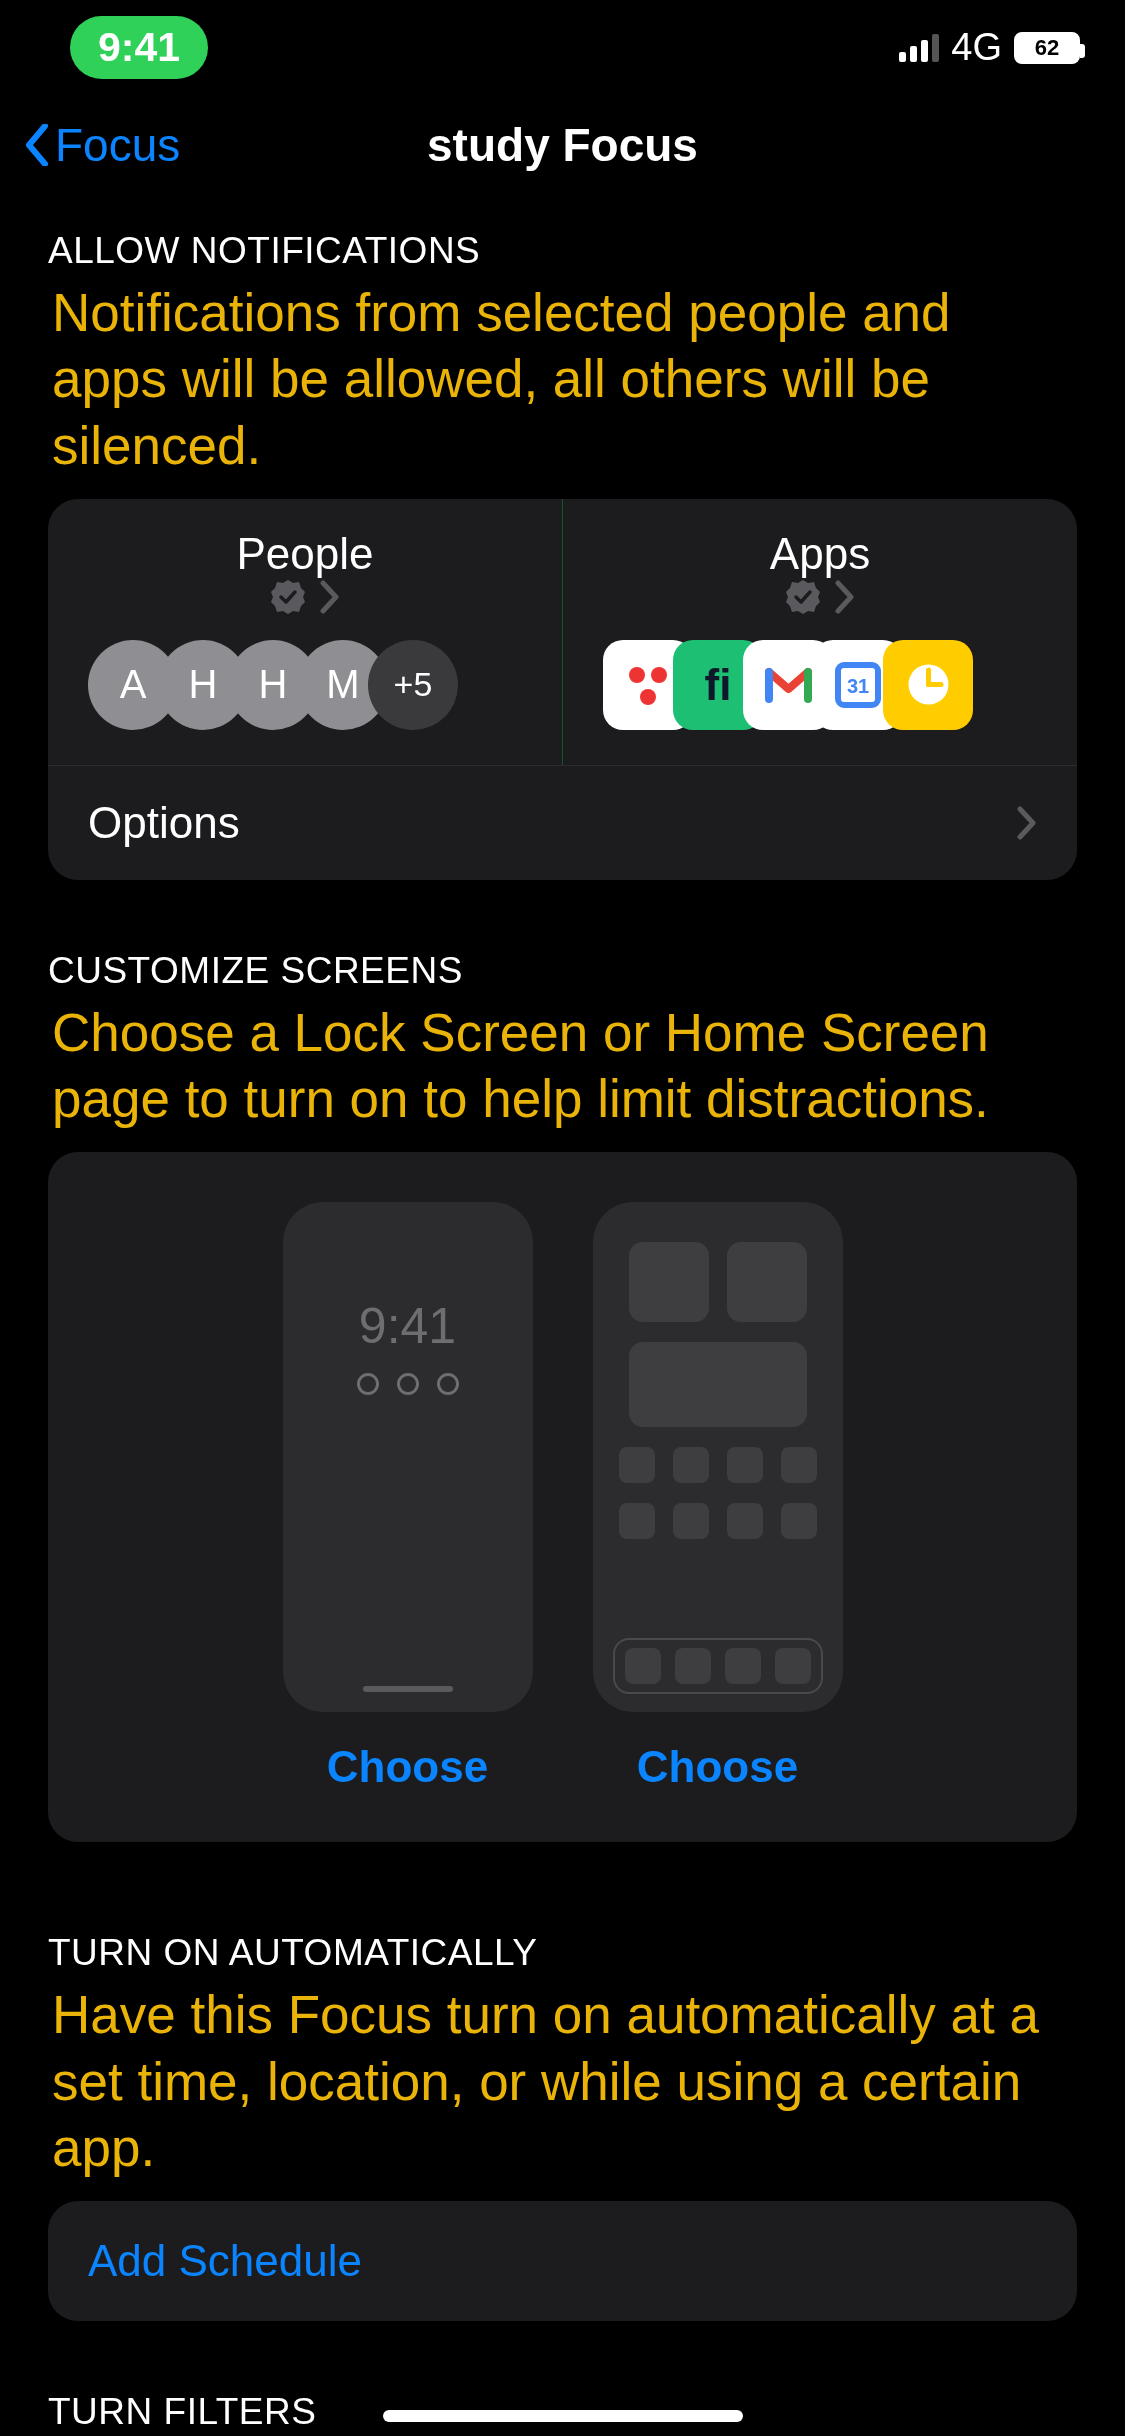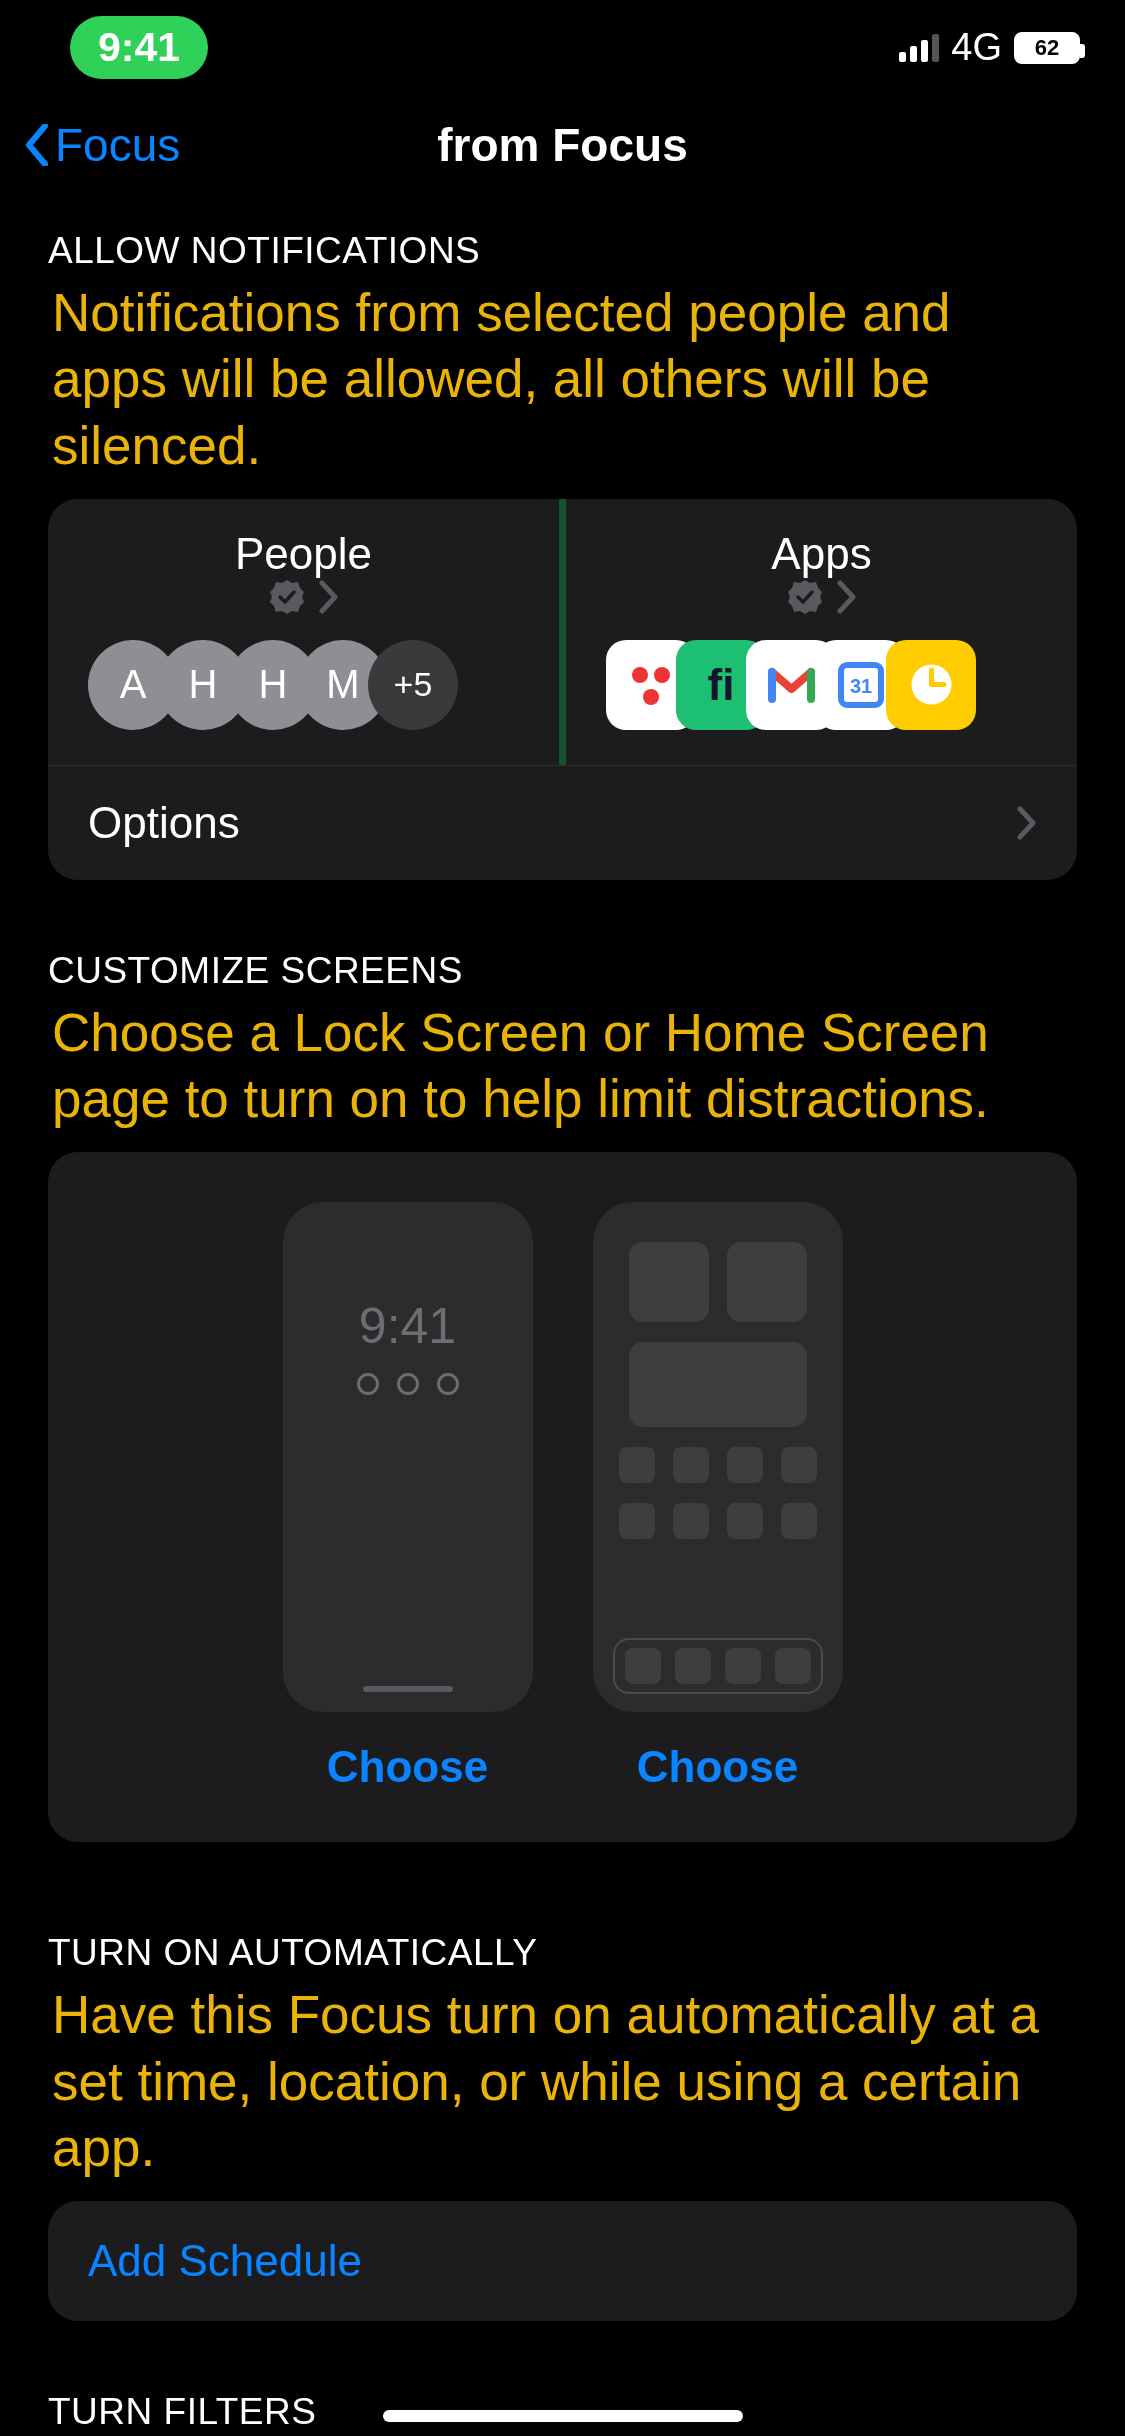--- a/index.html
+++ b/index.html
@@ -79,21 +79,21 @@
       color:#eab308; font-size:53px; line-height:1.25;
       padding: 0 52px 20px; font-weight:400;
     }
     .card {
       background:#1c1c1e; border-radius:30px; margin:0 48px;
     }
     .pa-row { display:flex; }
     .pa-cell {
       flex:1; padding:30px 40px 35px; position:relative;
     }
-    .pa-cell + .pa-cell { border-left:7px solid #14532d; }
+    .pa-cell + .pa-cell { border-left:1px solid #14532d; }
     .pa-top { display:flex; align-items:center; justify-content:space-between; margin-bottom:25px;flex-direction:column;}
     .pa-title { font-size:44px; font-weight:400; color:#fff;}
     .pa-badges { display:flex; align-items:center; gap:14px;}
     .checkseal {
       width:36px; height:36px; color:#5a5a5e;
     }
     .chev { width:20px; height:34px; color:#5a5a5e; }
     .avatars { display:flex; }
     .avatar {
       width:90px; height:90px; border-radius:50%;
@@ -165,21 +165,21 @@
   </div>
 </div>
 
 <div class="nav-bar">
   <div class="back-btn">
     <svg class="chev-left" viewBox="0 0 24 42">
       <polyline points="20,2 4,21 20,40" fill="none" stroke="#0a84ff" stroke-width="6" stroke-linecap="round" stroke-linejoin="round"></polyline>
     </svg>
     <span>Focus</span>
   </div>
-  <div class="nav-title">from Focus</div>
+  <div class="nav-title">study Focus</div>
 </div>
 
 <div class="section-header">ALLOW NOTIFICATIONS</div>
 <div class="section-sub">Notifications from selected people and apps will be allowed, all others will be silenced.</div>
 
 <div class="card">
   <div class="pa-row">
     <div class="pa-cell">
       <div class="pa-top">
         <div class="pa-title">People</div>

